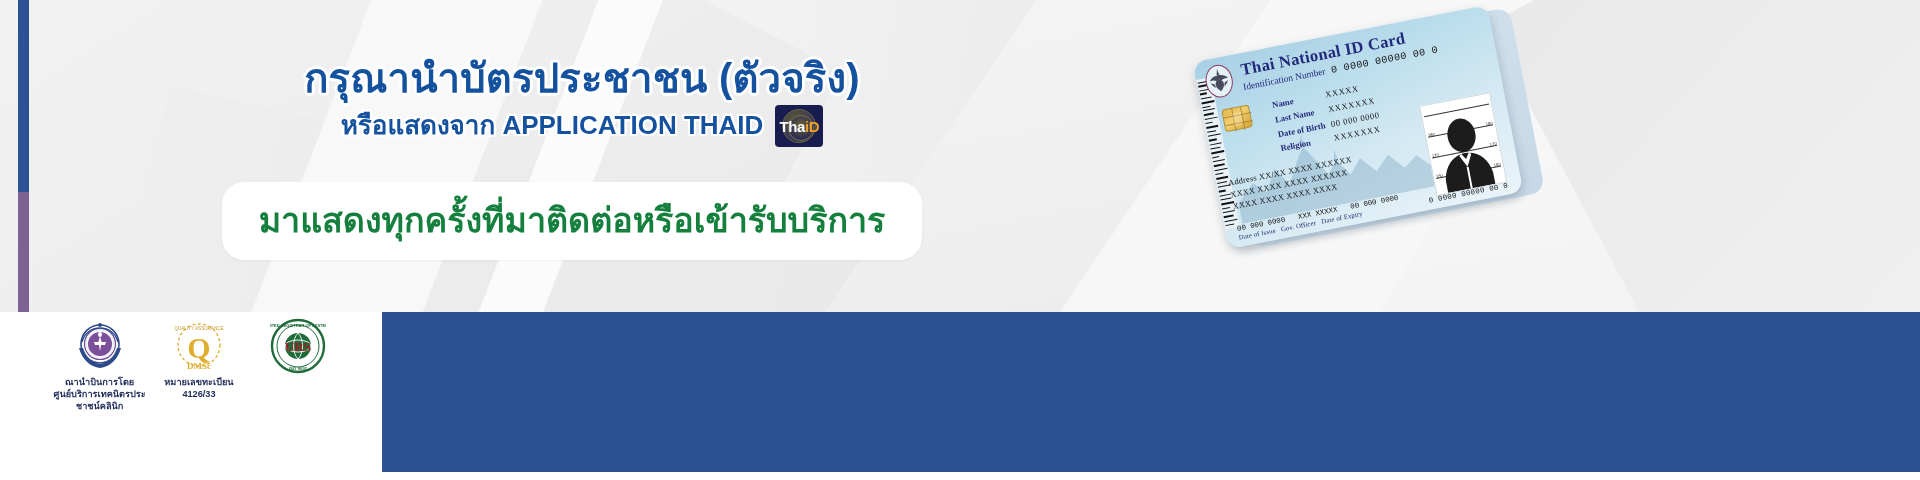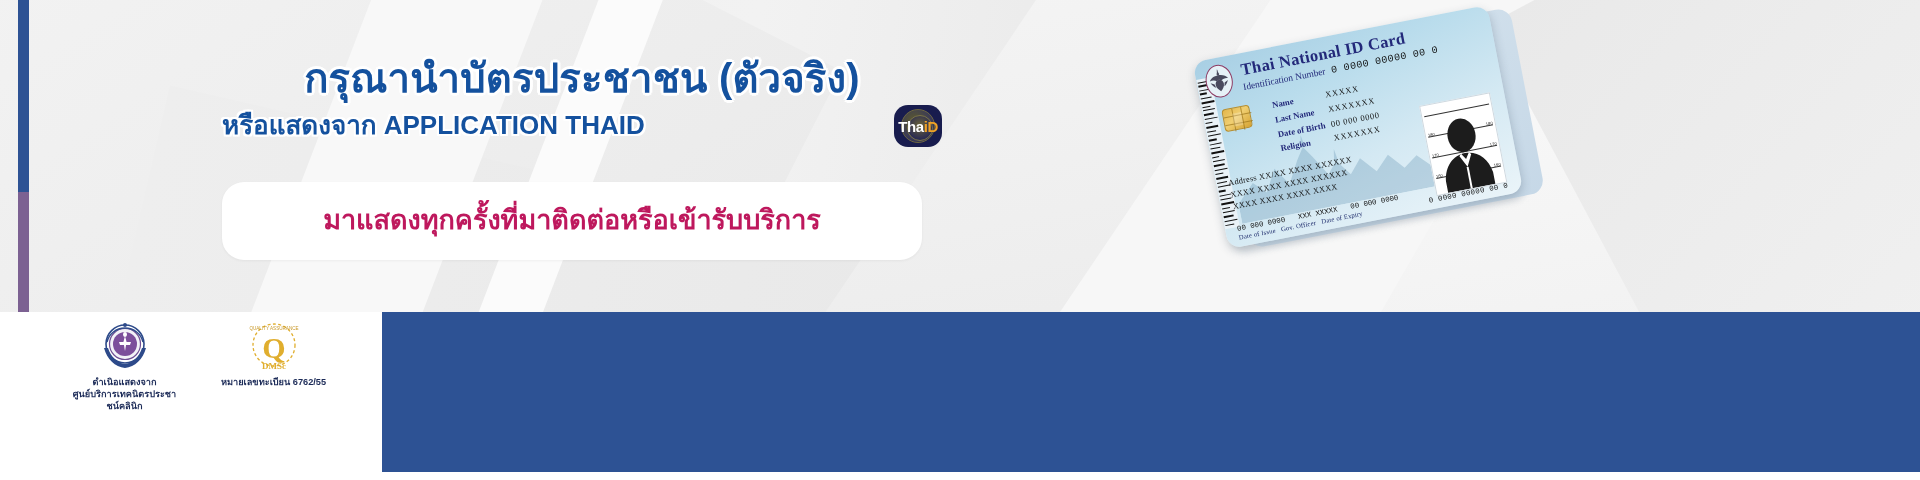--- a/index.html
+++ b/index.html
@@ -77,38 +77,38 @@
     font-size:40px; font-weight:bold; color:#14519e;
     letter-spacing:.2px; line-height:1.12;
     text-shadow:
       -2px -2px 0 #fff,  2px -2px 0 #fff,
       -2px  2px 0 #fff,  2px  2px 0 #fff,
        0px -3px 0 #fff,  0px  3px 0 #fff,
       -3px  0px 0 #fff,  3px  0px 0 #fff;
   }
   .subline-row {
     margin-top:4px;
-    display:flex; align-items:center; justify-content:space-between; gap:12px;
+    display:flex; align-items:center; justify-content:center; gap:12px;
   }
   .subline {
     font-size:26px; font-weight:bold; color:#14519e;
     line-height:1.2;
     text-shadow:
       -2px -2px 0 #fff,  2px -2px 0 #fff,
       -2px  2px 0 #fff,  2px  2px 0 #fff,
        0px -2px 0 #fff,  0px  2px 0 #fff,
       -2px  0px 0 #fff,  2px  0px 0 #fff;
   }
 
   
   .thaid-badge {
     position:relative;
     width:48px; height:42px;
     background:#181c4e;
-    border-radius:14px;
+    border-radius:4px;
     overflow:hidden;
     flex:0 0 auto;
   }
   .thaid-seal {
     position:absolute; left:50%; top:50%;
     transform:translate(-50%,-50%);
     width:34px; height:34px; border-radius:50%;
     background:radial-gradient(circle at 38% 34%,#5d5a2c 0%,#3a3a57 58%,#23244f 100%);
     border:1px solid #6d6640;
   }
@@ -133,21 +133,21 @@
   
   .pill {
     position:absolute; left:222px; top:182px;
     width:700px; height:78px;
     background:#ffffff;
     border-radius:22px;
     display:flex; align-items:center; justify-content:center;
     box-shadow:0 1px 3px rgba(0,0,0,.05);
   }
   .pill-text {
-    font-size:27px; font-weight:bold; color:#be185d;
+    font-size:34px; font-weight:bold; color:#15803d;
     line-height:1.1; white-space:nowrap;
   }
 
   
   .card-stage {
     position:absolute; left:1178px; top:10px;
     width:740px; height:300px;
   }
   .card-shadow {
     position:absolute; left:36px; top:30px;
@@ -470,40 +470,58 @@
             <circle cx="28" cy="26" r="12" fill="#7c4f9b"></circle>
             <path d="M28 18 L29.6 24 L28 33 L26.4 24 Z" fill="#ffffff"></path>
             <ellipse cx="28" cy="16.5" rx="2" ry="2.4" fill="#ffffff"></ellipse>
             <path d="M22 24 L34 24 L33 27 L23 27 Z" fill="#ffffff"></path>
             <path d="M7 30 C10 41 18 49 28 50 C38 49 46 41 49 30 L45 30 C42 39 36 45 28 46 C20 45 14 39 11 30 Z" fill="#2d4a8a"></path>
             <path d="M10 24 C12 16 19 10 28 10 C37 10 44 16 46 24" fill="none" stroke="#2d4a8a" stroke-width="1.4"></path>
             <circle cx="28" cy="7" r="2" fill="#2d4a8a"></circle>
           </svg>
         </div>
         <div class="logo-cap">
-          <div>ดำเนิอแสดงจาก</div>
+          <div>ณานำบินการโดย</div>
           <div>ศูนย์บริการเทคนิตรประชาชน์คลินิก</div>
         </div>
       </div>
 
       <div class="logo-item">
         <div class="seal">
           <svg viewBox="0 0 56 56" style="width:100%;height:100%">
             <circle cx="28" cy="27" r="21" fill="none" stroke="#e0ae2e" stroke-width="1.3" stroke-dasharray="3 2.4"></circle>
             <text x="28" y="40" text-anchor="middle" font-family="Liberation Serif, serif" font-size="30" font-weight="bold" fill="#e0ae2e">Q</text>
             <text x="28" y="12" text-anchor="middle" font-family="Liberation Sans, sans-serif" font-size="4.6" fill="#c9992a">QUALITY ASSURANCE</text>
             <text x="28" y="51" text-anchor="middle" font-family="Liberation Serif, serif" font-size="9" font-weight="bold" fill="#e0ae2e">DMSc</text>
           </svg>
         </div>
         <div class="logo-cap">
-          <div>หมายเลขทะเบียน  6762/55</div>
+          <div>หมายเลขทะเบียน  4126/33</div>
           <div></div>
         </div>
       </div>
 
+      <div class="logo-item">
+        <div class="seal">
+          <svg viewBox="0 0 56 56" style="width:100%;height:100%">
+            <circle cx="28" cy="28" r="26" fill="none" stroke="#1f6b3a" stroke-width="2.4"></circle>
+            <circle cx="28" cy="28" r="21" fill="none" stroke="#1f6b3a" stroke-width="1"></circle>
+            <circle cx="28" cy="28" r="13" fill="#1f6b3a"></circle>
+            <ellipse cx="28" cy="28" rx="13" ry="6" fill="none" stroke="#ffffff" stroke-width=".9"></ellipse>
+            <path d="M28 15 C22 21 22 35 28 41 C34 35 34 21 28 15 Z" fill="none" stroke="#ffffff" stroke-width=".9"></path>
+            <text x="28" y="33" text-anchor="middle" font-family="Liberation Serif, serif" font-size="13" font-weight="bold" fill="#a11c24">URS</text>
+            <text x="28" y="9" text-anchor="middle" font-family="Liberation Sans, sans-serif" font-size="4" font-weight="bold" fill="#1f6b3a">UNITED REGISTRAR OF SYSTEMS</text>
+            <text x="28" y="52" text-anchor="middle" font-family="Liberation Sans, sans-serif" font-size="4.4" font-weight="bold" fill="#1f6b3a">ISO 9001</text>
+          </svg>
+        </div>
+        <div class="logo-cap">
+          <div></div>
+          <div></div>
+        </div>
+      </div>
 
     </div>
 
     <div class="footer-right">
     </div>
 
   </div>
 
 </div>
 

